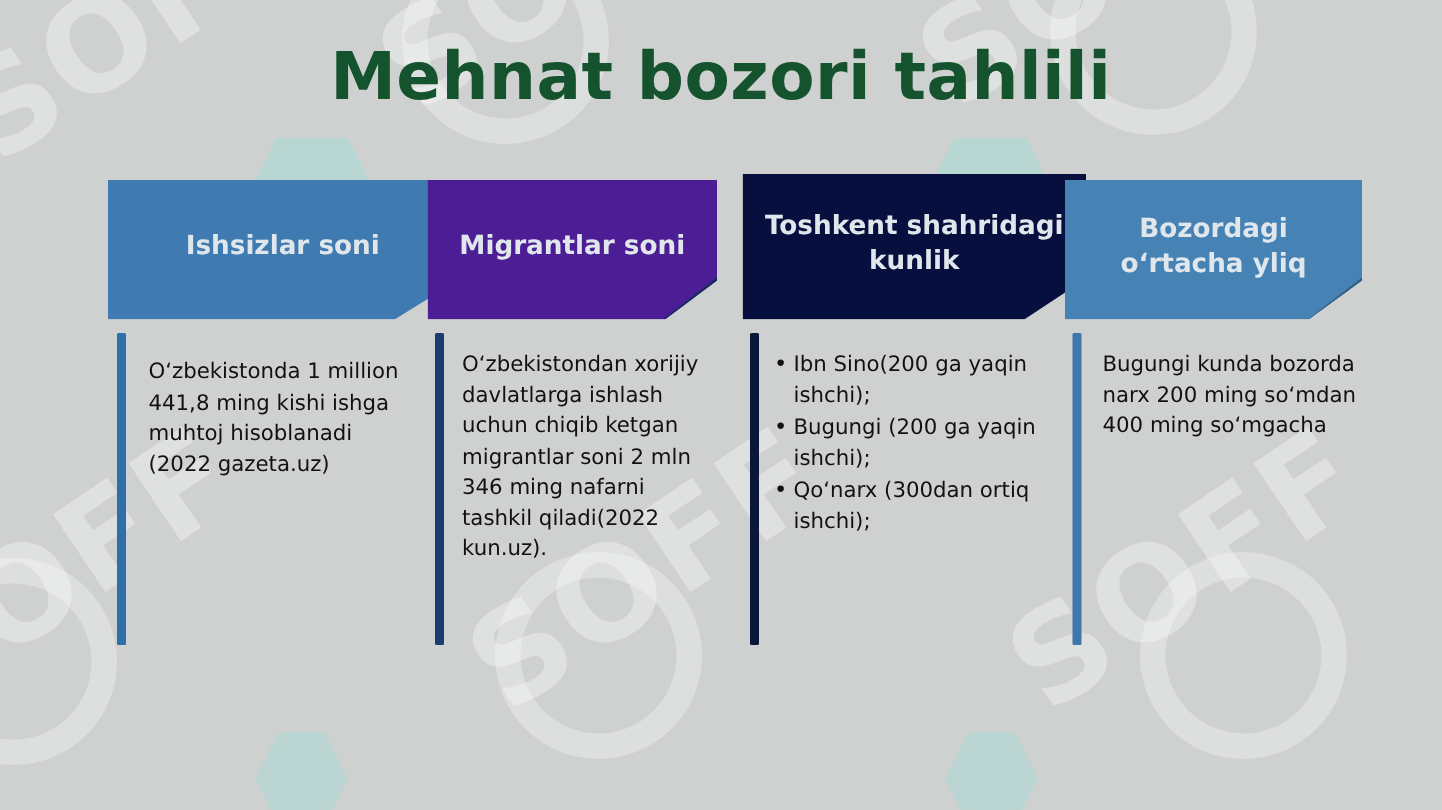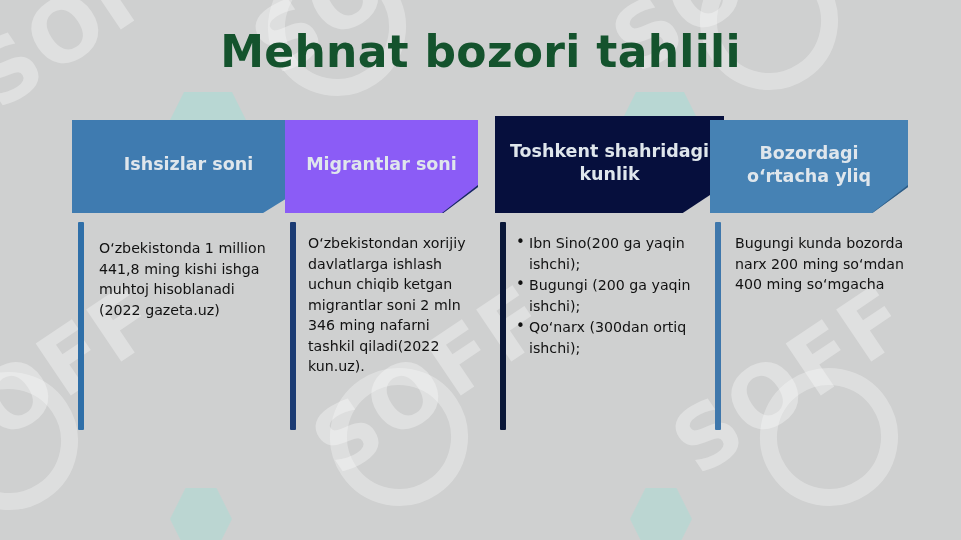--- a/index.html
+++ b/index.html
@@ -166,21 +166,21 @@
   <div class="column" style="left:72px; top:120px; width:233px;">
     <div class="card-header" style="height: 93px; background: rgb(63, 123, 176);">
       <span>Ishsizlar soni</span>
       <span class="fold" style="background: rgb(44, 92, 135);"></span>
     </div>
     <div class="accent-bar" style="left: 6px; top: 102px; height: 208px; background: rgb(47, 111, 168);"></div>
     <div class="card-body" style="left:27px; top:118px; width:168px;"><span>O‘zbekistonda 1 million </span><b>441,8 ming</b><span> kishi ishga muhtoj hisoblanadi (2022 gazeta.uz)</span></div>
   </div>
 
   <div class="column" style="left:285px; top:120px; width:193px;">
-    <div class="card-header" style="height: 93px; background: #8b5cf6;">
+    <div class="card-header" style="height: 93px; background: #4c1d95;">
       <span>Migrantlar soni</span>
       <span class="fold" style="background: rgb(20, 44, 88);"></span>
     </div>
     <div class="accent-bar" style="left: 5px; top: 102px; height: 208px; background: rgb(27, 59, 115);"></div>
     <div class="card-body" style="left:23px; top:113px; width:166px;"><span>O‘zbekistondan xorijiy davlatlarga ishlash uchun chiqib ketgan migrantlar soni </span><b>2 mln 346 ming</b><span> nafarni tashkil qiladi(2022 kun.uz).</span></div>
   </div>
 
   <div class="column" style="left:495px; top:116px; width:229px;">
     <div class="card-header" style="height: 97px; background: rgb(6, 15, 61);">
       <span>Toshkent shahridagi kunlik</span>

